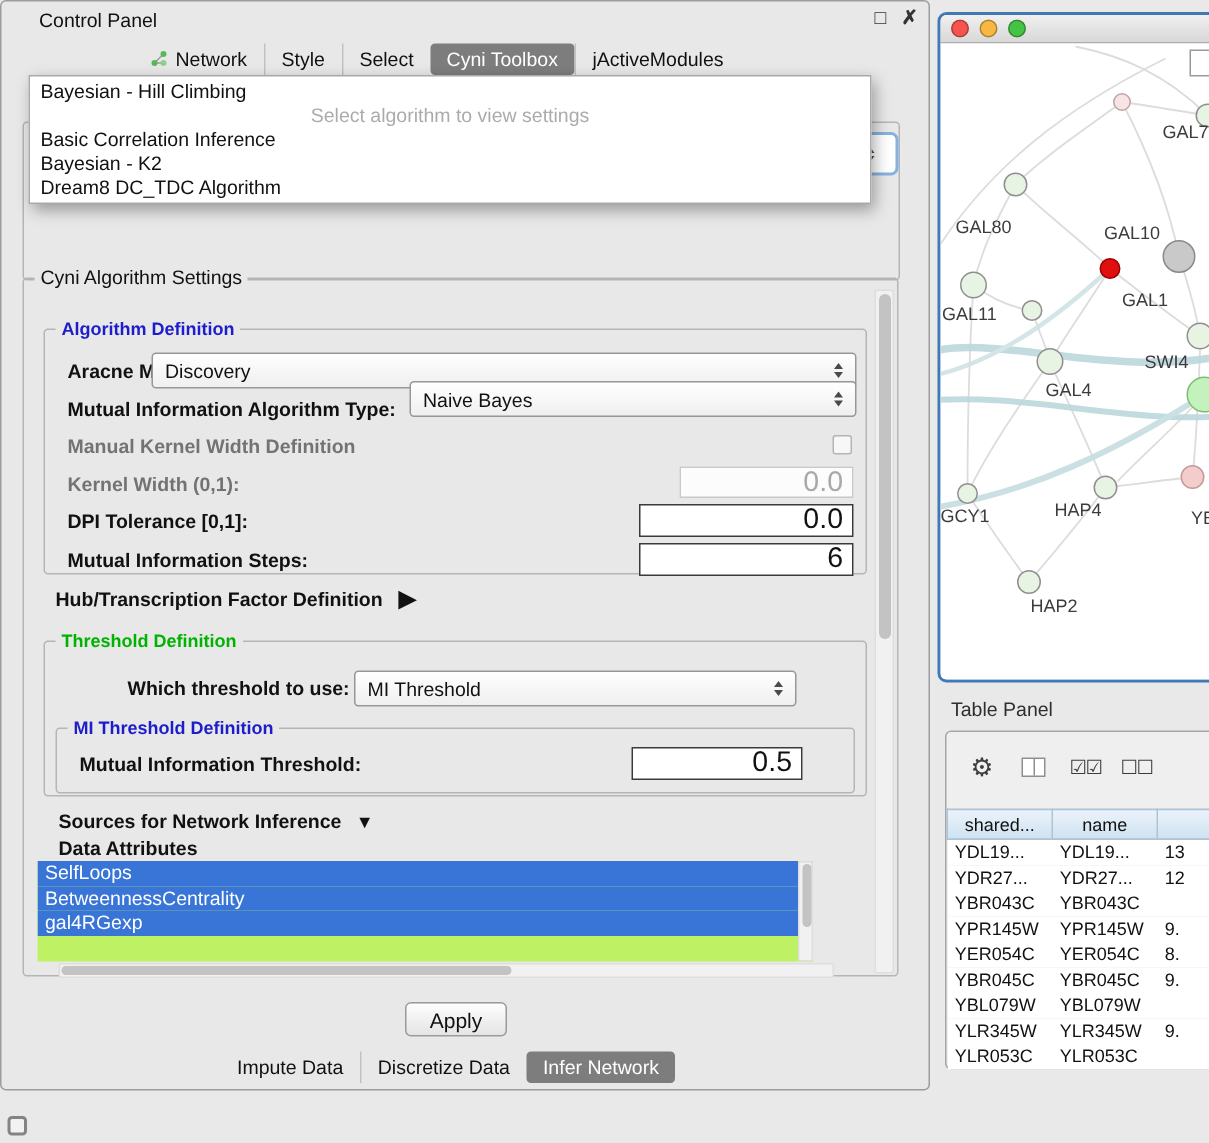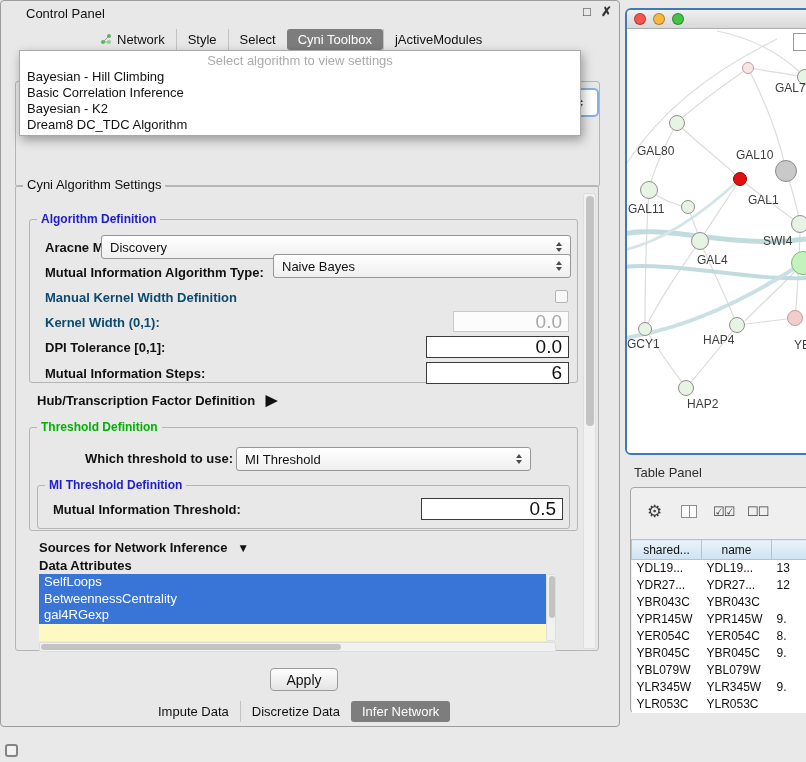--- a/index.html
+++ b/index.html
@@ -4,21 +4,21 @@
 <style>
   *{margin:0;padding:0;box-sizing:border-box}
   body{font-family:"Liberation Sans",sans-serif;background:#e9e9e9}
   #root{position:relative;width:806px;height:762px;background:#e9e9e9;overflow:hidden;font-size:13px;color:#111}
   .win{position:absolute;background:#e8e8e8;border:1px solid #9c9c9c;border-radius:4px}
   .gb{position:absolute;border:1px solid #b5b5b5;border-radius:3px}
   .gbt{position:absolute;background:#e8e8e8;padding:0 4px;font-size:12px;font-weight:bold;line-height:14px;white-space:nowrap}
   .blue{color:#1d1dcb}.green{color:#00b300}
   .lab{position:absolute;font-size:13px;white-space:nowrap;line-height:15px}
   .b{font-weight:bold}
-  .dis{color:#0c4a6e}
+  .dis{color:#737373}
   .combo{position:absolute;display:flex;align-items:center;background:linear-gradient(#ffffff,#efefef);border:1px solid #979797;border-radius:3px;font-size:13px;padding:0 8px;white-space:nowrap}
   .spin{margin-left:auto;display:flex;flex-direction:column;gap:2px;padding-left:8px}
   .tu{width:0;height:0;border-left:3.5px solid transparent;border-right:3.5px solid transparent;border-bottom:4px solid #4a4a4a}
   .tdn{width:0;height:0;border-left:3.5px solid transparent;border-right:3.5px solid transparent;border-top:4px solid #4a4a4a}
   .field{position:absolute;display:flex;align-items:center;justify-content:flex-end;background:#fff;border:1px solid #3a3a3a;font-size:19px;padding:0 6px}
   .field.off{border-color:#c9c9c9;background:#fcfcfc;color:#a8a8a8}
   .tabs{position:absolute;display:flex;align-items:center;font-size:13px}
   .tab{padding:3px 11px;display:flex;align-items:center;gap:5px;white-space:nowrap}
   .sep{border-left:1px solid #c2c2c2}
   .tab.act{background:#7d7d7d;color:#fff;border-radius:3px;border-left:none}
@@ -77,22 +77,22 @@
 
     <div class="gb" style="left:14px;top:80px;width:585px;height:106px"></div>
     <div style="position:absolute;left:559px;top:87px;width:39px;height:29px;background:#fff;border:2px solid #85b2e0;border-radius:5px;display:flex;align-items:center;justify-content:center">
       <span class="spin" style="margin:0;padding:0">
           <span class="tu"></span>
           <span class="tdn"></span>
         </span>
     </div>
 
     <div class="popup" style="left:18px;top:49px;width:562px">
+      <div class="pitem">Bayesian - Hill Climbing</div>
       <div class="pitem phead">Select algorithm to view settings</div>
-      <div class="pitem">Bayesian - Hill Climbing</div>
       <div class="pitem">Basic Correlation Inference</div>
       <div class="pitem">Bayesian - K2</div>
       <div class="pitem">Dream8 DC_TDC Algorithm</div>
     </div>
 
     <div class="gb" style="left:14px;top:184px;width:584px;height:466px"></div>
     <div class="gbt" style="left:22px;top:177px;font-weight:normal;font-size:13px">Cyni Algorithm Settings</div>
 
     <div class="sbtrack" style="left:582px;top:192px;width:13px;height:456px">
       <div class="thumb" style="left:2px;top:2px;width:8px;height:230px"></div>
@@ -145,29 +145,29 @@
       <span class="spin">
           <span class="tu"></span>
           <span class="tdn"></span>
         </span>
     </div>
 
     <div class="gb" style="left:36px;top:484px;width:533px;height:44px"></div>
     <div class="gbt blue" style="left:44px;top:477px">MI Threshold Definition</div>
 
     <div class="lab b" style="left:52px;top:501px">Mutual Information Threshold:</div>
-    <div class="field" style="left:420px;top:497px;width:142px;height:22px">0.5</div>
+    <div class="field" style="left:420px;top:497px;width:114px;height:22px">0.5</div>
 
     <div class="lab b" style="left:38px;top:539px">
       <span>Sources for Network Inference</span>
       <span style="font-size:12px;margin-left:6px">▼</span>
     </div>
     <div class="lab b" style="left:38px;top:557px">Data Attributes</div>
 
-    <div style="position:absolute;left:38px;top:573px;width:517px;height:67px;background:#fef9c3;overflow:hidden">
+    <div style="position:absolute;left:24px;top:573px;width:517px;height:67px;background:#bef264;overflow:hidden">
       <div class="sel-item">SelfLoops</div>
       <div class="sel-item">BetweennessCentrality</div>
       <div class="sel-item">gal4RGexp</div>
       <div class="sbtrack" style="right:0;top:0;width:10px;height:67px">
         <div class="thumb" style="left:1.5px;top:1px;width:6px;height:42px"></div>
       </div>
     </div>
     <div class="sbtrack" style="left:38px;top:641px;width:517px;height:10px">
       <div class="thumb" style="left:1px;top:1px;width:300px;height:6px"></div>
     </div>

